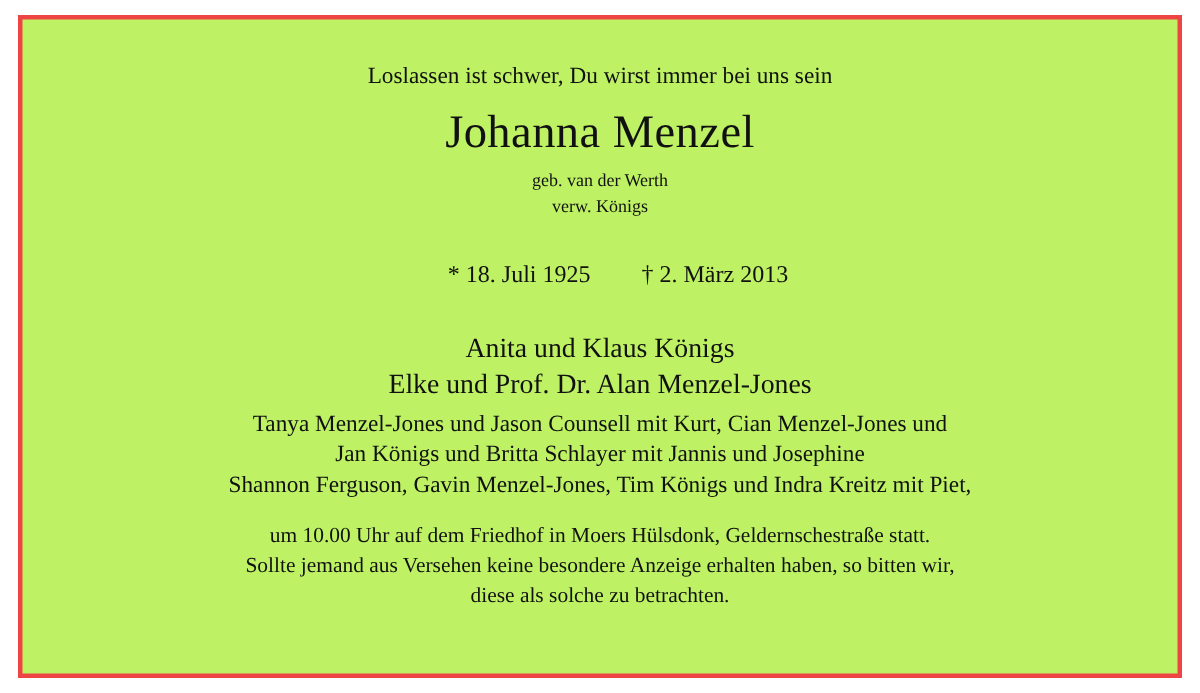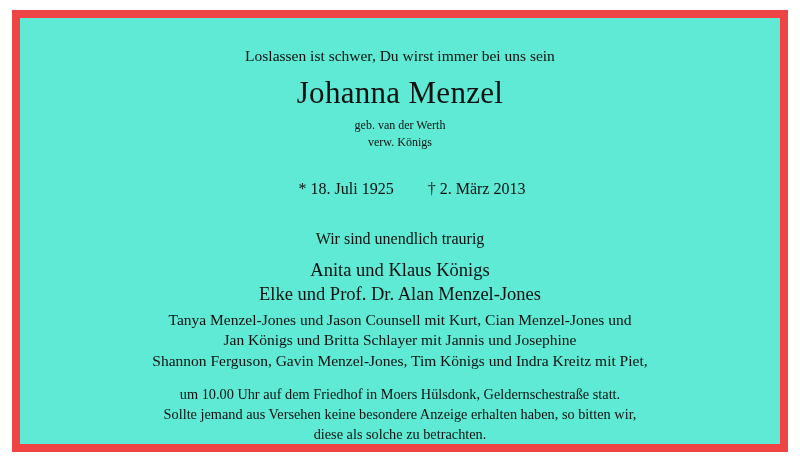--- a/index.html
+++ b/index.html
@@ -18,22 +18,22 @@
     width: 800px;
     height: 462px;
     background: #ffffff;
     box-sizing: border-box;
     display: flex;
     align-items: stretch;
     justify-content: center;
   }
   .notice {
     margin: 10px 12px;
-    border: 8px solid #ef4444;
-    background: #5eead4;
+    border: 3px solid #ef4444;
+    background: #bef264;
     flex: 1;
     box-sizing: border-box;
     padding: 20px 30px 16px 30px;
     text-align: center;
     display: flex;
     flex-direction: column;
     align-items: center;
   }
   .motto {
     font-size: 15.5px;
@@ -94,21 +94,20 @@
 
     <div class="name">Johanna Menzel</div>
 
     <div class="subname">geb. van der Werth</div>
     <div class="subname">verw. Königs</div>
 
     <div class="dates">
       <span>* 18. Juli 1925</span><span class="sep"></span><span>† 2. März 2013</span>
     </div>
 
-    <div class="mourn">Wir sind unendlich traurig</div>
 
     <div class="family-main">
       <span class="line">Anita und Klaus Königs</span>
       <span class="line">Elke und Prof. Dr. Alan Menzel-Jones</span>
     </div>
 
     <div class="family-rest">
       <span class="line">Tanya Menzel-Jones und Jason Counsell mit Kurt, Cian Menzel-Jones und</span>
       <span class="line">Jan Königs und Britta Schlayer mit Jannis und Josephine</span>
       <span class="line">Shannon Ferguson, Gavin Menzel-Jones, Tim Königs und Indra Kreitz mit Piet,</span>

